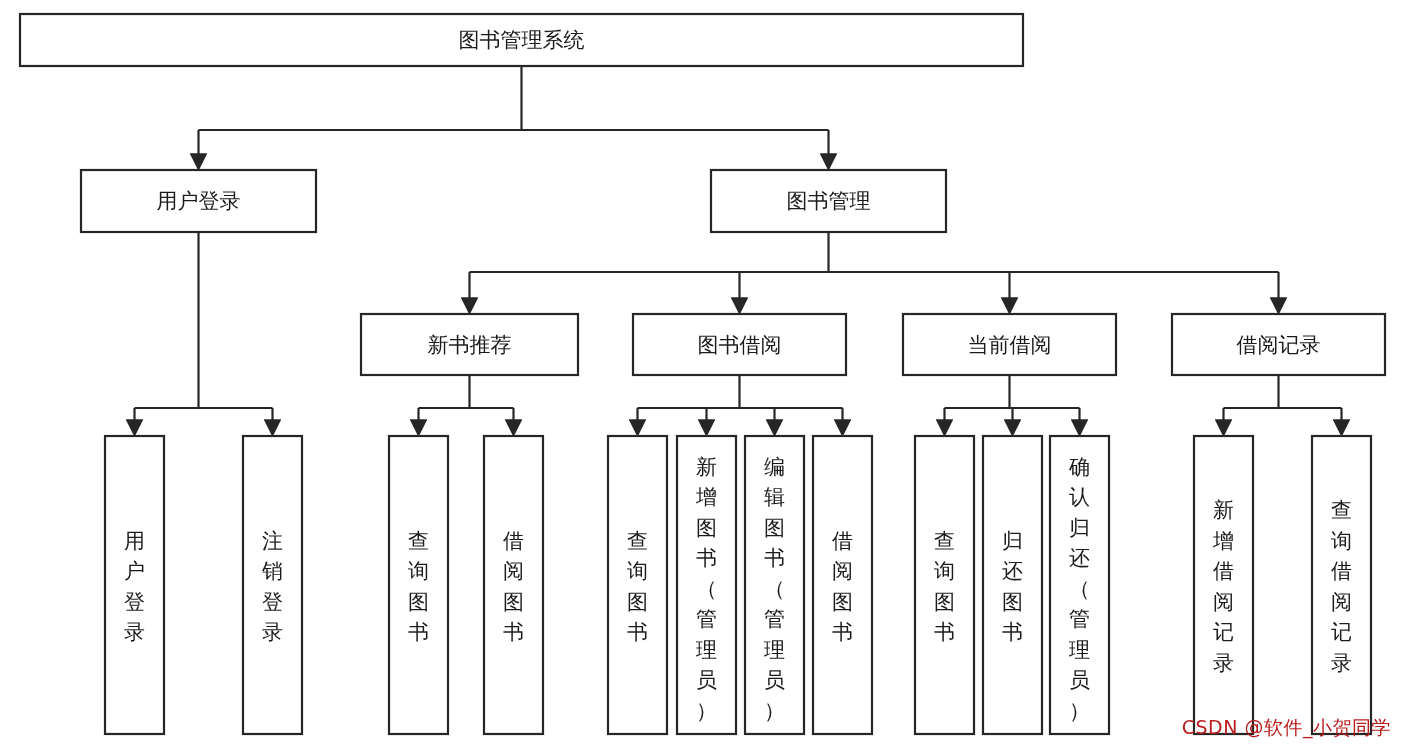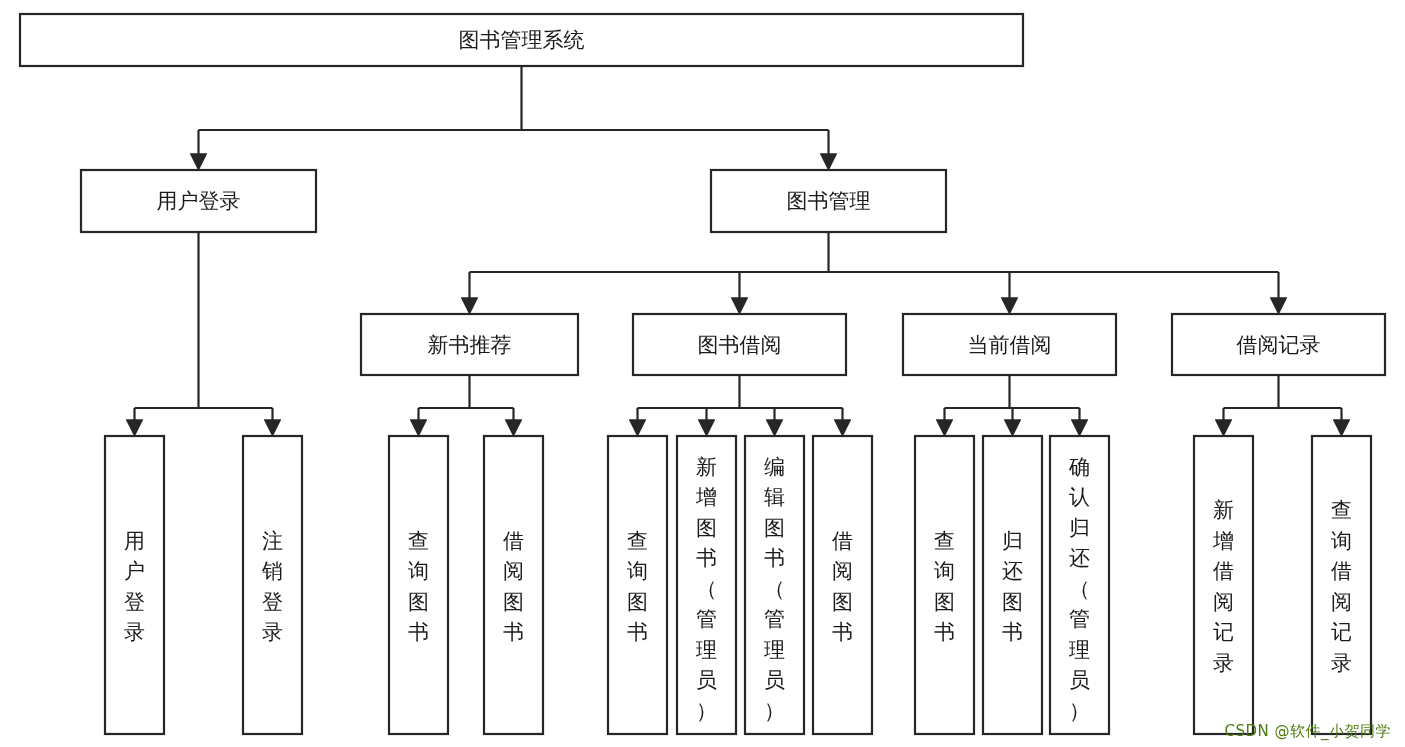--- a/index.html
+++ b/index.html
@@ -43,22 +43,22 @@
   .edge {
     stroke: #262626;
     stroke-width: 2.2;
     fill: none;
   }
   .watermark {
     position: absolute;
     right: 14px;
     bottom: 6px;
     font-family: "DejaVu Sans", "Liberation Sans", sans-serif;
-    font-size: 15px;
-    color: #4d7c0f;
+    font-size: 19px;
+    color: #b91c1c;
     white-space: nowrap;
     letter-spacing: 0.5px;
   }
 </style>
 </head>
 <body>
 
 <svg id="diagram" viewBox="0 0 1405 747" xmlns="http://www.w3.org/2000/svg">
   <defs>
     <marker id="arrow" viewBox="0 0 12 12" refX="10" refY="6" markerWidth="8" markerHeight="8" orient="auto-start-reverse">

